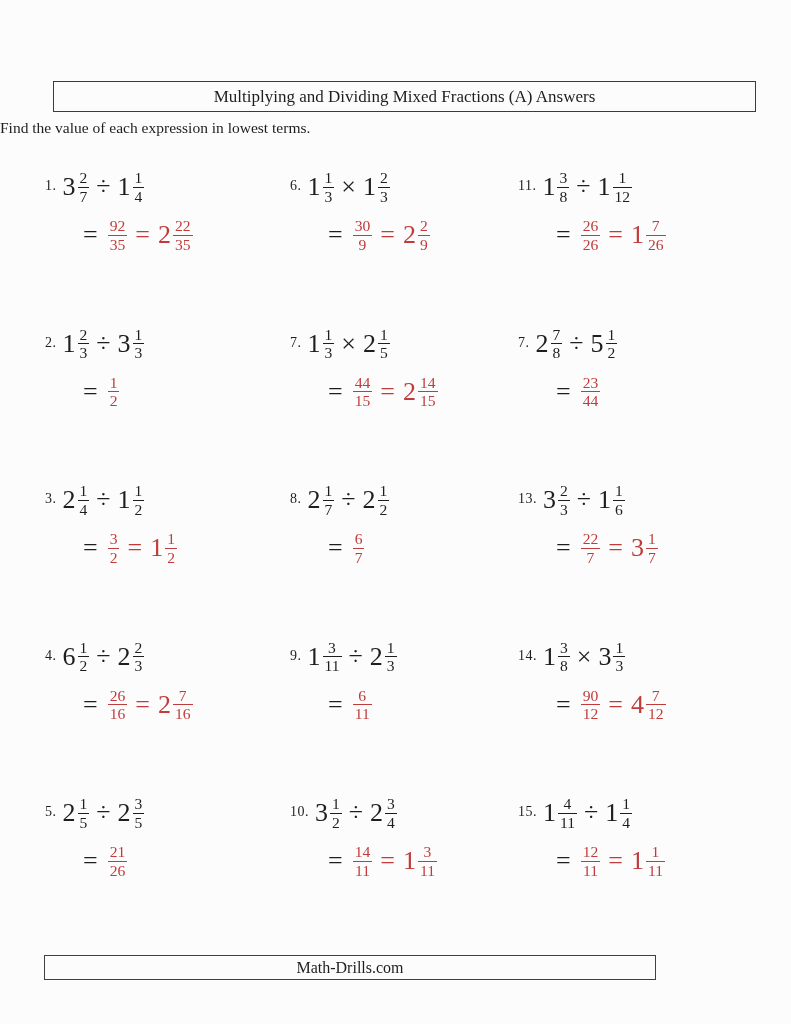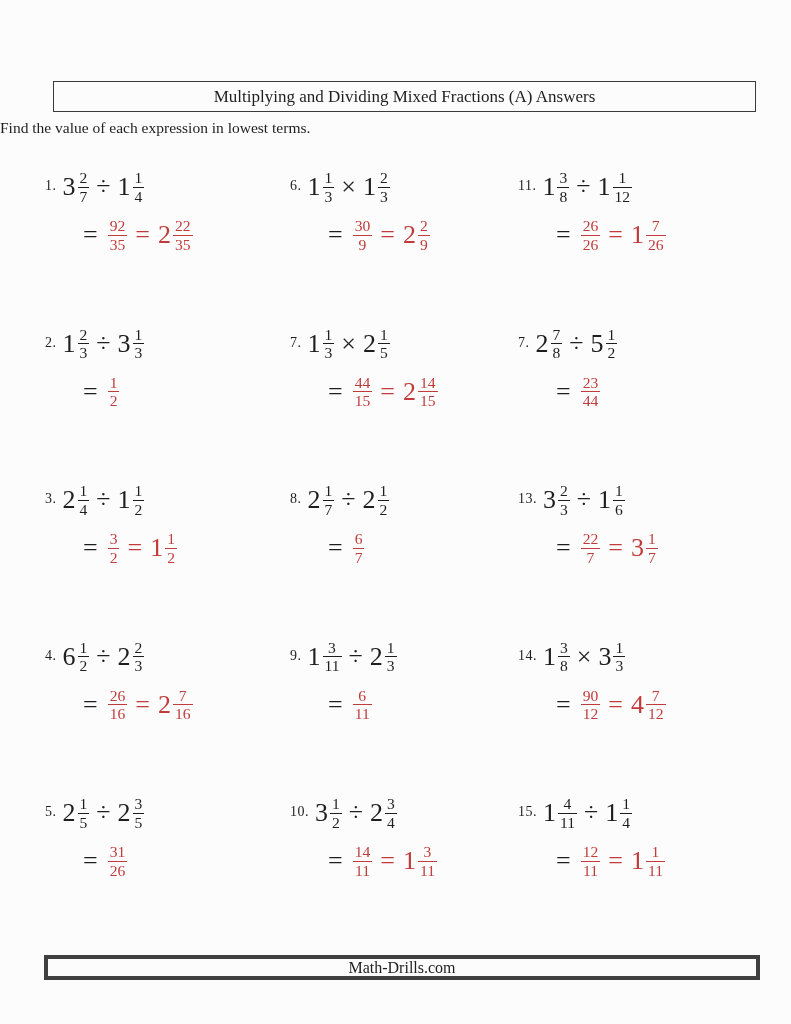--- a/index.html
+++ b/index.html
@@ -47,22 +47,22 @@
   }
   .fnum { display: block; border-bottom: 1.4px solid currentColor; padding: 0 2px 0px; }
   .fden { display: block; padding: 0 2px; }
   .aline { margin-left: 38px; margin-top: 2px; white-space: nowrap; line-height: 46px; }
   .eq { margin-right: 8px; }
   .eq.red { margin-left: 2px; }
   .red { color: var(--red); }
   .red + .eq { margin-left: 8px; }
 
   .footer-box {
-    position: absolute; left: 44px; top: 955px; width: 716px; height: 25px;
-    border: 4px solid #404040;
+    position: absolute; left: 44px; top: 955px; width: 612px; height: 25px;
+    border: 1px solid #404040;
     display: flex; align-items: center; justify-content: center;
     font-size: 16px;
   }
 </style>
 </head>
 <body>
 
 <div class="page">
   <div class="title-box">
     <span>Multiplying and Dividing Mixed Fractions (A) Answers</span>
@@ -81,21 +81,21 @@
       <div class="problem">
         <div class="qline"><span class="pnum">3.</span><span class="mixed"><span class="whole">2</span><span class="frac"><span class="fnum">1</span><span class="fden">4</span></span></span><span class="op">÷</span><span class="mixed"><span class="whole">1</span><span class="frac"><span class="fnum">1</span><span class="fden">2</span></span></span></div>
         <div class="aline"><span class="eq">=</span><span class="red"><span class="mixed"><span class="frac"><span class="fnum">3</span><span class="fden">2</span></span></span></span><span class="eq red">=</span><span class="red"><span class="mixed"><span class="whole">1</span><span class="frac"><span class="fnum">1</span><span class="fden">2</span></span></span></span></div>
       </div>
       <div class="problem">
         <div class="qline"><span class="pnum">4.</span><span class="mixed"><span class="whole">6</span><span class="frac"><span class="fnum">1</span><span class="fden">2</span></span></span><span class="op">÷</span><span class="mixed"><span class="whole">2</span><span class="frac"><span class="fnum">2</span><span class="fden">3</span></span></span></div>
         <div class="aline"><span class="eq">=</span><span class="red"><span class="mixed"><span class="frac"><span class="fnum">26</span><span class="fden">16</span></span></span></span><span class="eq red">=</span><span class="red"><span class="mixed"><span class="whole">2</span><span class="frac"><span class="fnum">7</span><span class="fden">16</span></span></span></span></div>
       </div>
       <div class="problem">
         <div class="qline"><span class="pnum">5.</span><span class="mixed"><span class="whole">2</span><span class="frac"><span class="fnum">1</span><span class="fden">5</span></span></span><span class="op">÷</span><span class="mixed"><span class="whole">2</span><span class="frac"><span class="fnum">3</span><span class="fden">5</span></span></span></div>
-        <div class="aline"><span class="eq">=</span><span class="red"><span class="mixed"><span class="frac"><span class="fnum">31</span><span class="fden">26</span></span></span></span></div>
+        <div class="aline"><span class="eq">=</span><span class="red"><span class="mixed"><span class="frac"><span class="fnum">21</span><span class="fden">26</span></span></span></span></div>
       </div>
       <div class="problem">
         <div class="qline"><span class="pnum">6.</span><span class="mixed"><span class="whole">1</span><span class="frac"><span class="fnum">1</span><span class="fden">3</span></span></span><span class="op">×</span><span class="mixed"><span class="whole">1</span><span class="frac"><span class="fnum">2</span><span class="fden">3</span></span></span></div>
         <div class="aline"><span class="eq">=</span><span class="red"><span class="mixed"><span class="frac"><span class="fnum">30</span><span class="fden">9</span></span></span></span><span class="eq red">=</span><span class="red"><span class="mixed"><span class="whole">2</span><span class="frac"><span class="fnum">2</span><span class="fden">9</span></span></span></span></div>
       </div>
       <div class="problem">
         <div class="qline"><span class="pnum">7.</span><span class="mixed"><span class="whole">1</span><span class="frac"><span class="fnum">1</span><span class="fden">3</span></span></span><span class="op">×</span><span class="mixed"><span class="whole">2</span><span class="frac"><span class="fnum">1</span><span class="fden">5</span></span></span></div>
         <div class="aline"><span class="eq">=</span><span class="red"><span class="mixed"><span class="frac"><span class="fnum">44</span><span class="fden">15</span></span></span></span><span class="eq red">=</span><span class="red"><span class="mixed"><span class="whole">2</span><span class="frac"><span class="fnum">14</span><span class="fden">15</span></span></span></span></div>
       </div>
       <div class="problem">

